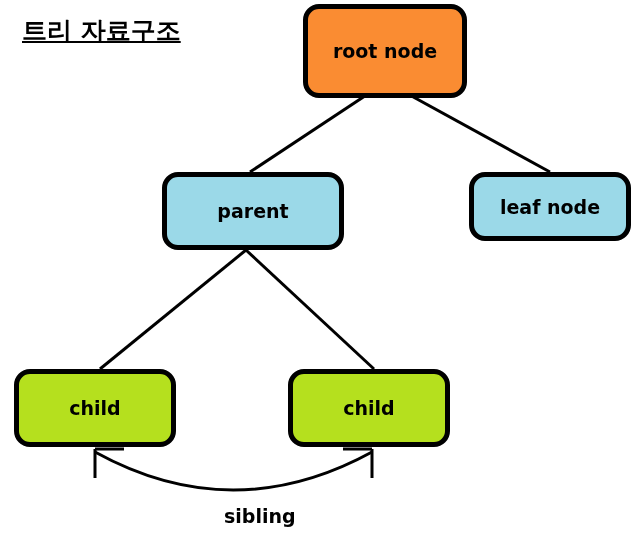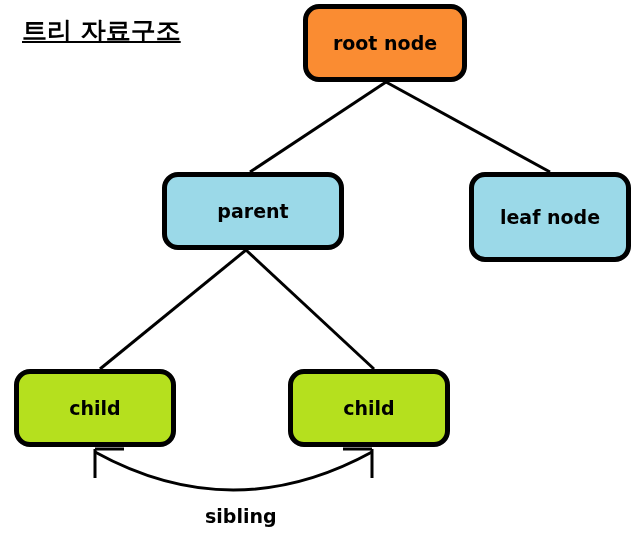--- a/index.html
+++ b/index.html
@@ -66,20 +66,21 @@
     pointer-events: none;
   }
   .arc-label {
     position: absolute;
     font-family: "DejaVu Sans", sans-serif;
     font-weight: bold;
     font-size: 19px;
     color: #000000;
     white-space: nowrap;
     z-index: 3;
+    margin-left: 19px;
   }
 </style>
 </head>
 <body>
 
 <div id="canvas">
 
   <svg id="edges" viewBox="0 0 642 533" width="642" height="533" xmlns="http://www.w3.org/2000/svg">
     <g stroke="#000000" stroke-width="3" fill="none" stroke-linecap="butt">
       <line x1="386" y1="82" x2="250" y2="172"></line>
@@ -92,29 +93,29 @@
       <path d="M 95 452 Q 233 528 372 452"></path>
       <path d="M 95 449 L 95 478 M 95 449 L 124 449"></path>
       <path d="M 372 449 L 372 478 M 372 449 L 343 449"></path>
     </g>
   </svg>
 
   <div class="title-block">
     <div class="title-main">트리 자료구조</div>
   </div>
 
-  <div class="node" style="left:303px; top:4px; width:164px; height:78px; background:#FA8C32;">
+  <div class="node" style="left:303px; top:4px; width:164px; height:94px; background:#FA8C32;">
     <span class="node-label">root node</span>
   </div>
 
   <div class="node" style="left:162px; top:172px; width:182px; height:78px; background:#9BD9E8;">
     <span class="node-label">parent</span>
   </div>
 
-  <div class="node" style="left:469px; top:172px; width:162px; height:90px; background:#9BD9E8;">
+  <div class="node" style="left:469px; top:172px; width:162px; height:69px; background:#9BD9E8;">
     <span class="node-label">leaf node</span>
   </div>
 
   <div class="node" style="left:14px; top:369px; width:162px; height:78px; background:#B5E01E;">
     <span class="node-label">child</span>
   </div>
 
   <div class="node" style="left:288px; top:369px; width:162px; height:78px; background:#B5E01E;">
     <span class="node-label">child</span>
   </div>

